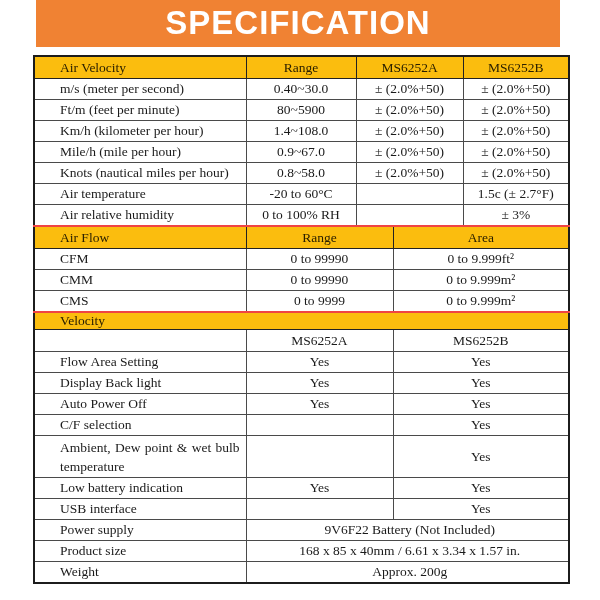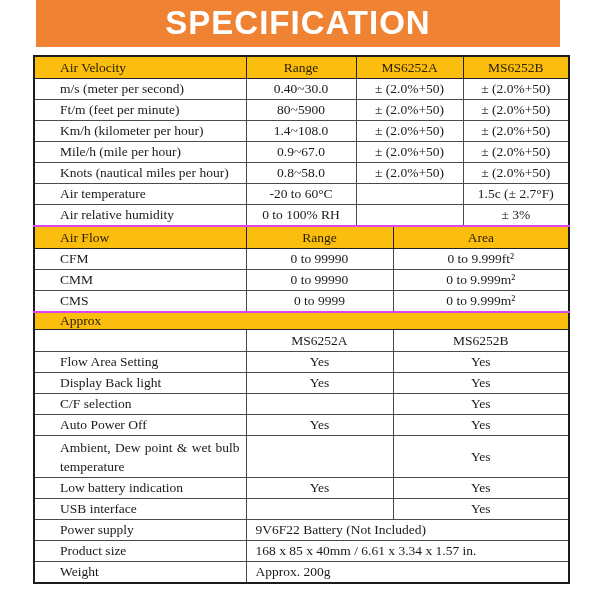--- a/index.html
+++ b/index.html
@@ -41,35 +41,35 @@
   td {
     border: 1px solid #4a4a4a;
     padding: 0 4px;
     height: 20px;
     vertical-align: middle;
     overflow: hidden;
     white-space: nowrap;
   }
   td.lbl  { text-align: left; padding-left: 25px; }
   td.ctr  { text-align: center; }
-  td.val  { text-align: left; padding-left: 9px; margin-top: 24px; }
+  td.val  { text-align: center; padding-left: 9px; margin-top: 24px; }
   td.wrap {
     white-space: normal;
     text-align: justify;
     padding-right: 6px;
     line-height: 19px;
     margin-left: 44px;
   }
   tr.section-head td {
     background: #FBBD0E;
     color: #2b2000;
     border-color: #222;
     height: 21px;
   }
-  tr.sep td { border-top: 2px solid #d946ef; }
+  tr.sep td { border-top: 2px solid #ef4444; }
   tr.general-head td { height: 16px; }
   tr.sub-head td { height: 21px; }
   tr.tall td { height: 41px; }
 </style>
 </head>
 <body>
 
 <div id="screen">
 
   <div class="banner">
@@ -150,45 +150,45 @@
       <td class="ctr" colspan="2">0 to 99990</td>
       <td class="ctr" colspan="2">0 to 9.999m²</td>
     </tr>
     <tr>
       <td class="lbl">CMS</td>
       <td class="ctr" colspan="2">0 to 9999</td>
       <td class="ctr" colspan="2">0 to 9.999m²</td>
     </tr>
 
     <tr class="section-head sep general-head">
-      <td class="lbl" colspan="5">Approx</td>
+      <td class="lbl" colspan="5">Velocity</td>
     </tr>
     <tr class="sub-head">
       <td class="lbl"></td>
       <td class="ctr" colspan="2">MS6252A</td>
       <td class="ctr" colspan="2">MS6252B</td>
     </tr>
     <tr>
       <td class="lbl">Flow Area Setting</td>
       <td class="ctr" colspan="2">Yes</td>
       <td class="ctr" colspan="2">Yes</td>
     </tr>
     <tr>
       <td class="lbl">Display Back light</td>
       <td class="ctr" colspan="2">Yes</td>
       <td class="ctr" colspan="2">Yes</td>
     </tr>
     <tr>
+      <td class="lbl">Auto Power Off</td>
+      <td class="ctr" colspan="2">Yes</td>
+      <td class="ctr" colspan="2">Yes</td>
+    </tr>
+    <tr>
       <td class="lbl">C/F selection</td>
       <td class="ctr" colspan="2"></td>
-      <td class="ctr" colspan="2">Yes</td>
-    </tr>
-    <tr>
-      <td class="lbl">Auto Power Off</td>
-      <td class="ctr" colspan="2">Yes</td>
       <td class="ctr" colspan="2">Yes</td>
     </tr>
     <tr class="tall">
       <td class="lbl wrap">Ambient, Dew point &amp; wet bulb temperature</td>
       <td class="ctr" colspan="2"></td>
       <td class="ctr" colspan="2">Yes</td>
     </tr>
     <tr>
       <td class="lbl">Low battery indication</td>
       <td class="ctr" colspan="2">Yes</td>

